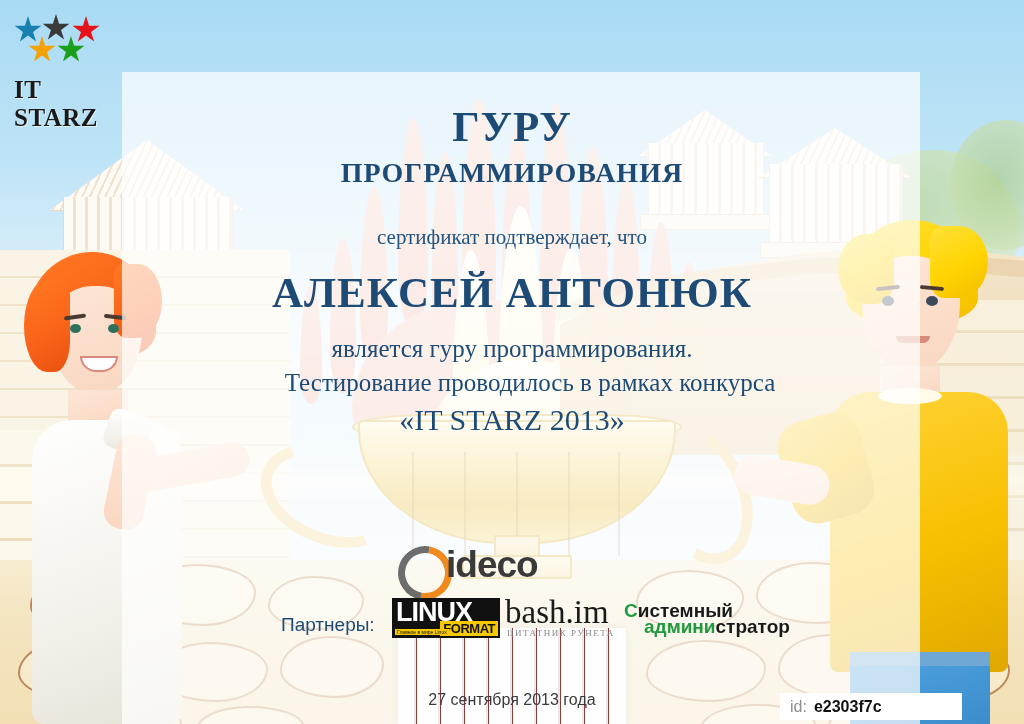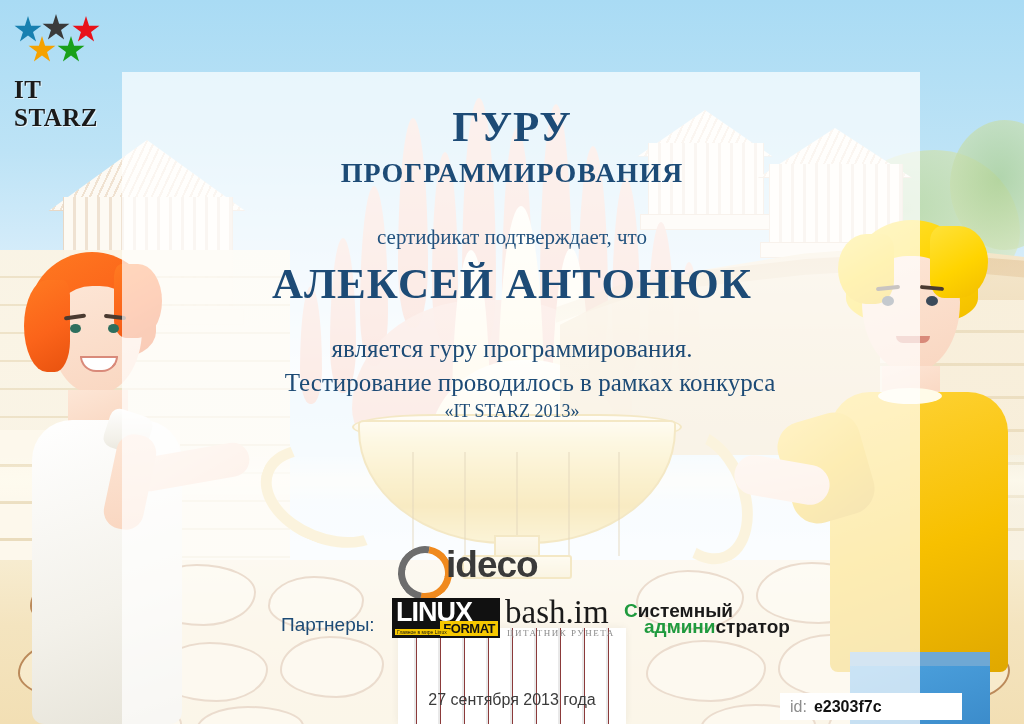--- a/index.html
+++ b/index.html
@@ -93,24 +93,24 @@
   .logo{left:12px;top:12px;width:104px;height:86px;}
   .star{position:absolute;width:28px;height:28px;
     clip-path:polygon(50% 0%,61% 35%,98% 35%,68% 57%,79% 91%,50% 70%,21% 91%,32% 57%,2% 35%,39% 35%);}
   .logo-text{position:absolute;left:2px;top:56px;font-family:"Liberation Serif",serif;font-weight:bold;
     font-size:25px;letter-spacing:.5px;color:#1a1a1a;text-shadow:1px 1px 0 rgba(255,255,255,.6);margin-top:8px;}
   
   .ctext{position:absolute;width:100%;text-align:center;color:#1d4b76;}
   .title1{top:104px;font-size:43px;font-weight:bold;letter-spacing:1px;line-height:1.05;}
   .title2{top:158px;font-size:28px;font-weight:bold;letter-spacing:1px;line-height:1.05;}
   .subtitle{top:225px;font-size:21px;color:#23537f;}
-  .name{top:259px;font-size:43px;font-weight:bold;letter-spacing:1px;color:#1d4b76;}
+  .name{top:268px;font-size:43px;font-weight:bold;letter-spacing:1px;color:#1d4b76;}
   .body1{top:332px;font-size:25px;color:#1d4b76;line-height:1.32;}
   .body2{top:366px;font-size:25px;color:#1d4b76;line-height:1.32;margin-left:18px;}
-  .body3{top:400px;font-size:18px;color:#1d4b76;line-height:1.32;}
+  .body3{top:400px;font-size:30px;color:#1d4b76;line-height:1.32;}
   .date{position:absolute;left:0;top:691px;width:1024px;text-align:center;
     font-family:"Liberation Sans",sans-serif;font-size:16px;color:#3a3a3a;}
   
   .sp-label{position:absolute;font-family:"Liberation Sans",sans-serif;color:#1d4b76;}
   .org-label{left:158px;top:556px;font-size:19px;}
   .part-label{left:281px;top:614px;font-size:19px;}
   
   .ideco{left:396px;top:542px;width:150px;height:48px;}
   .ideco-ring{position:absolute;left:2px;top:4px;width:40px;height:40px;border-radius:50%;
     border:7px solid #f08a1e;border-top-color:#6d6d6d;border-left-color:#6d6d6d;transform:rotate(-35deg);}

